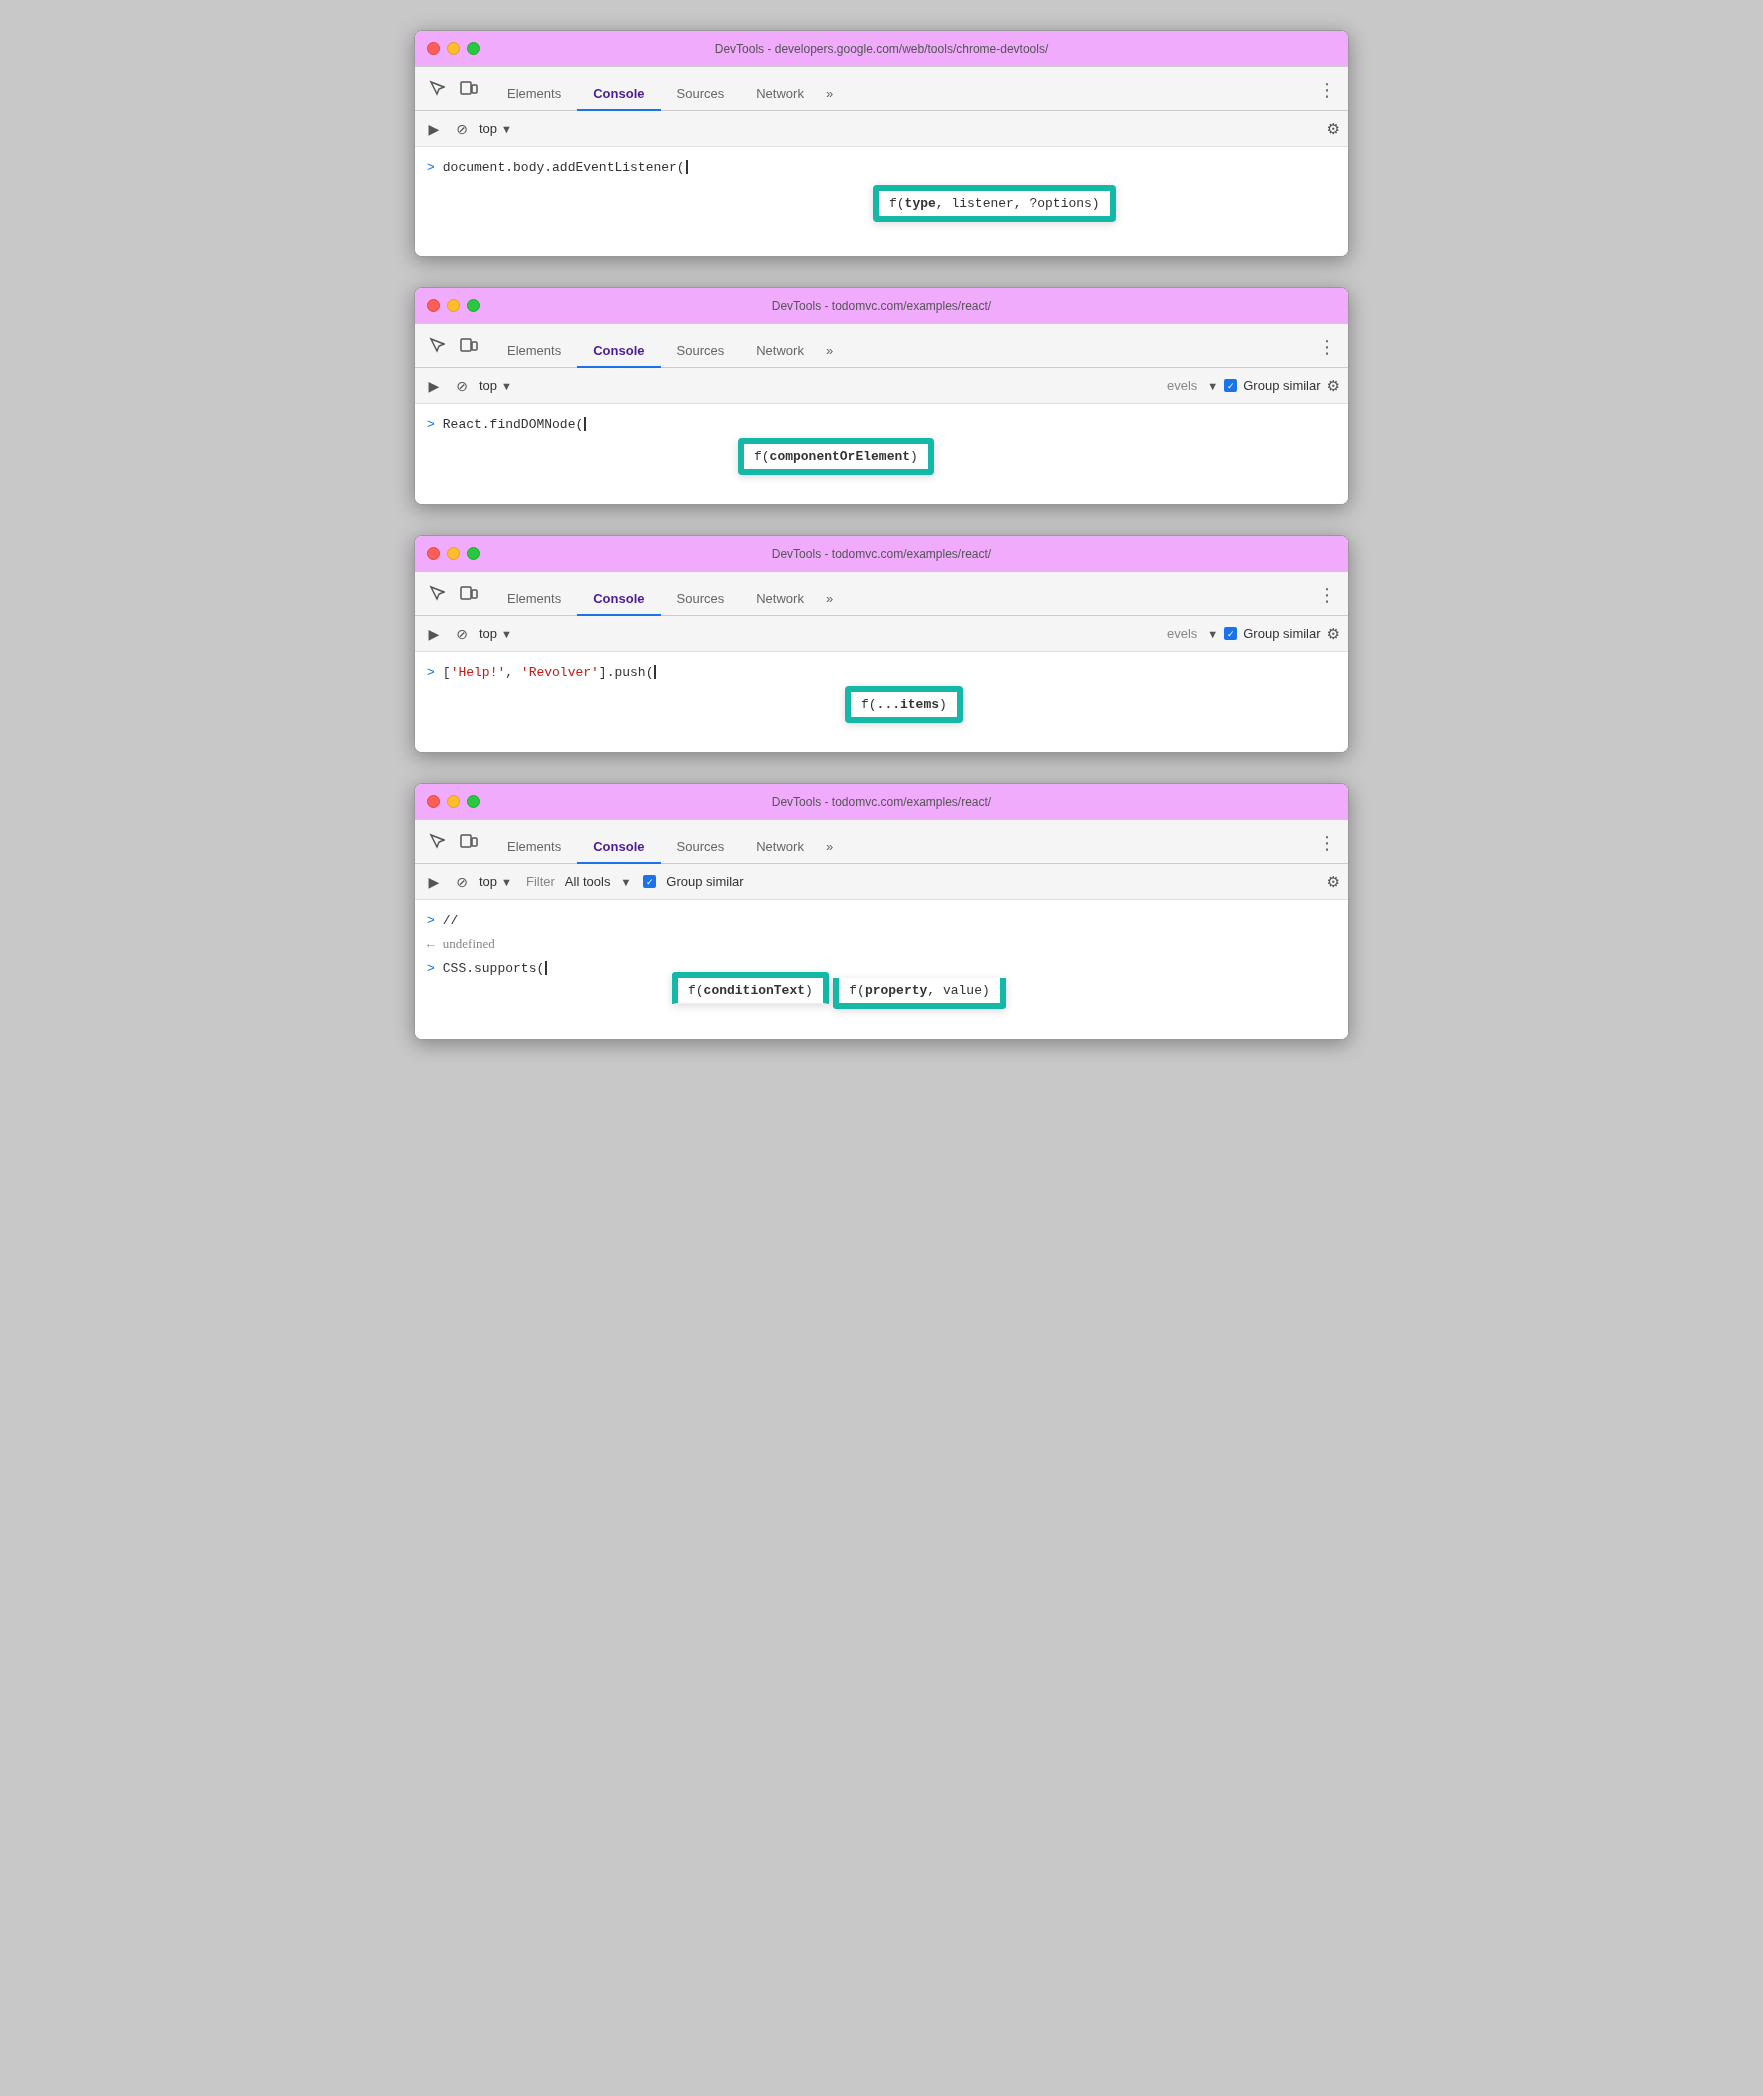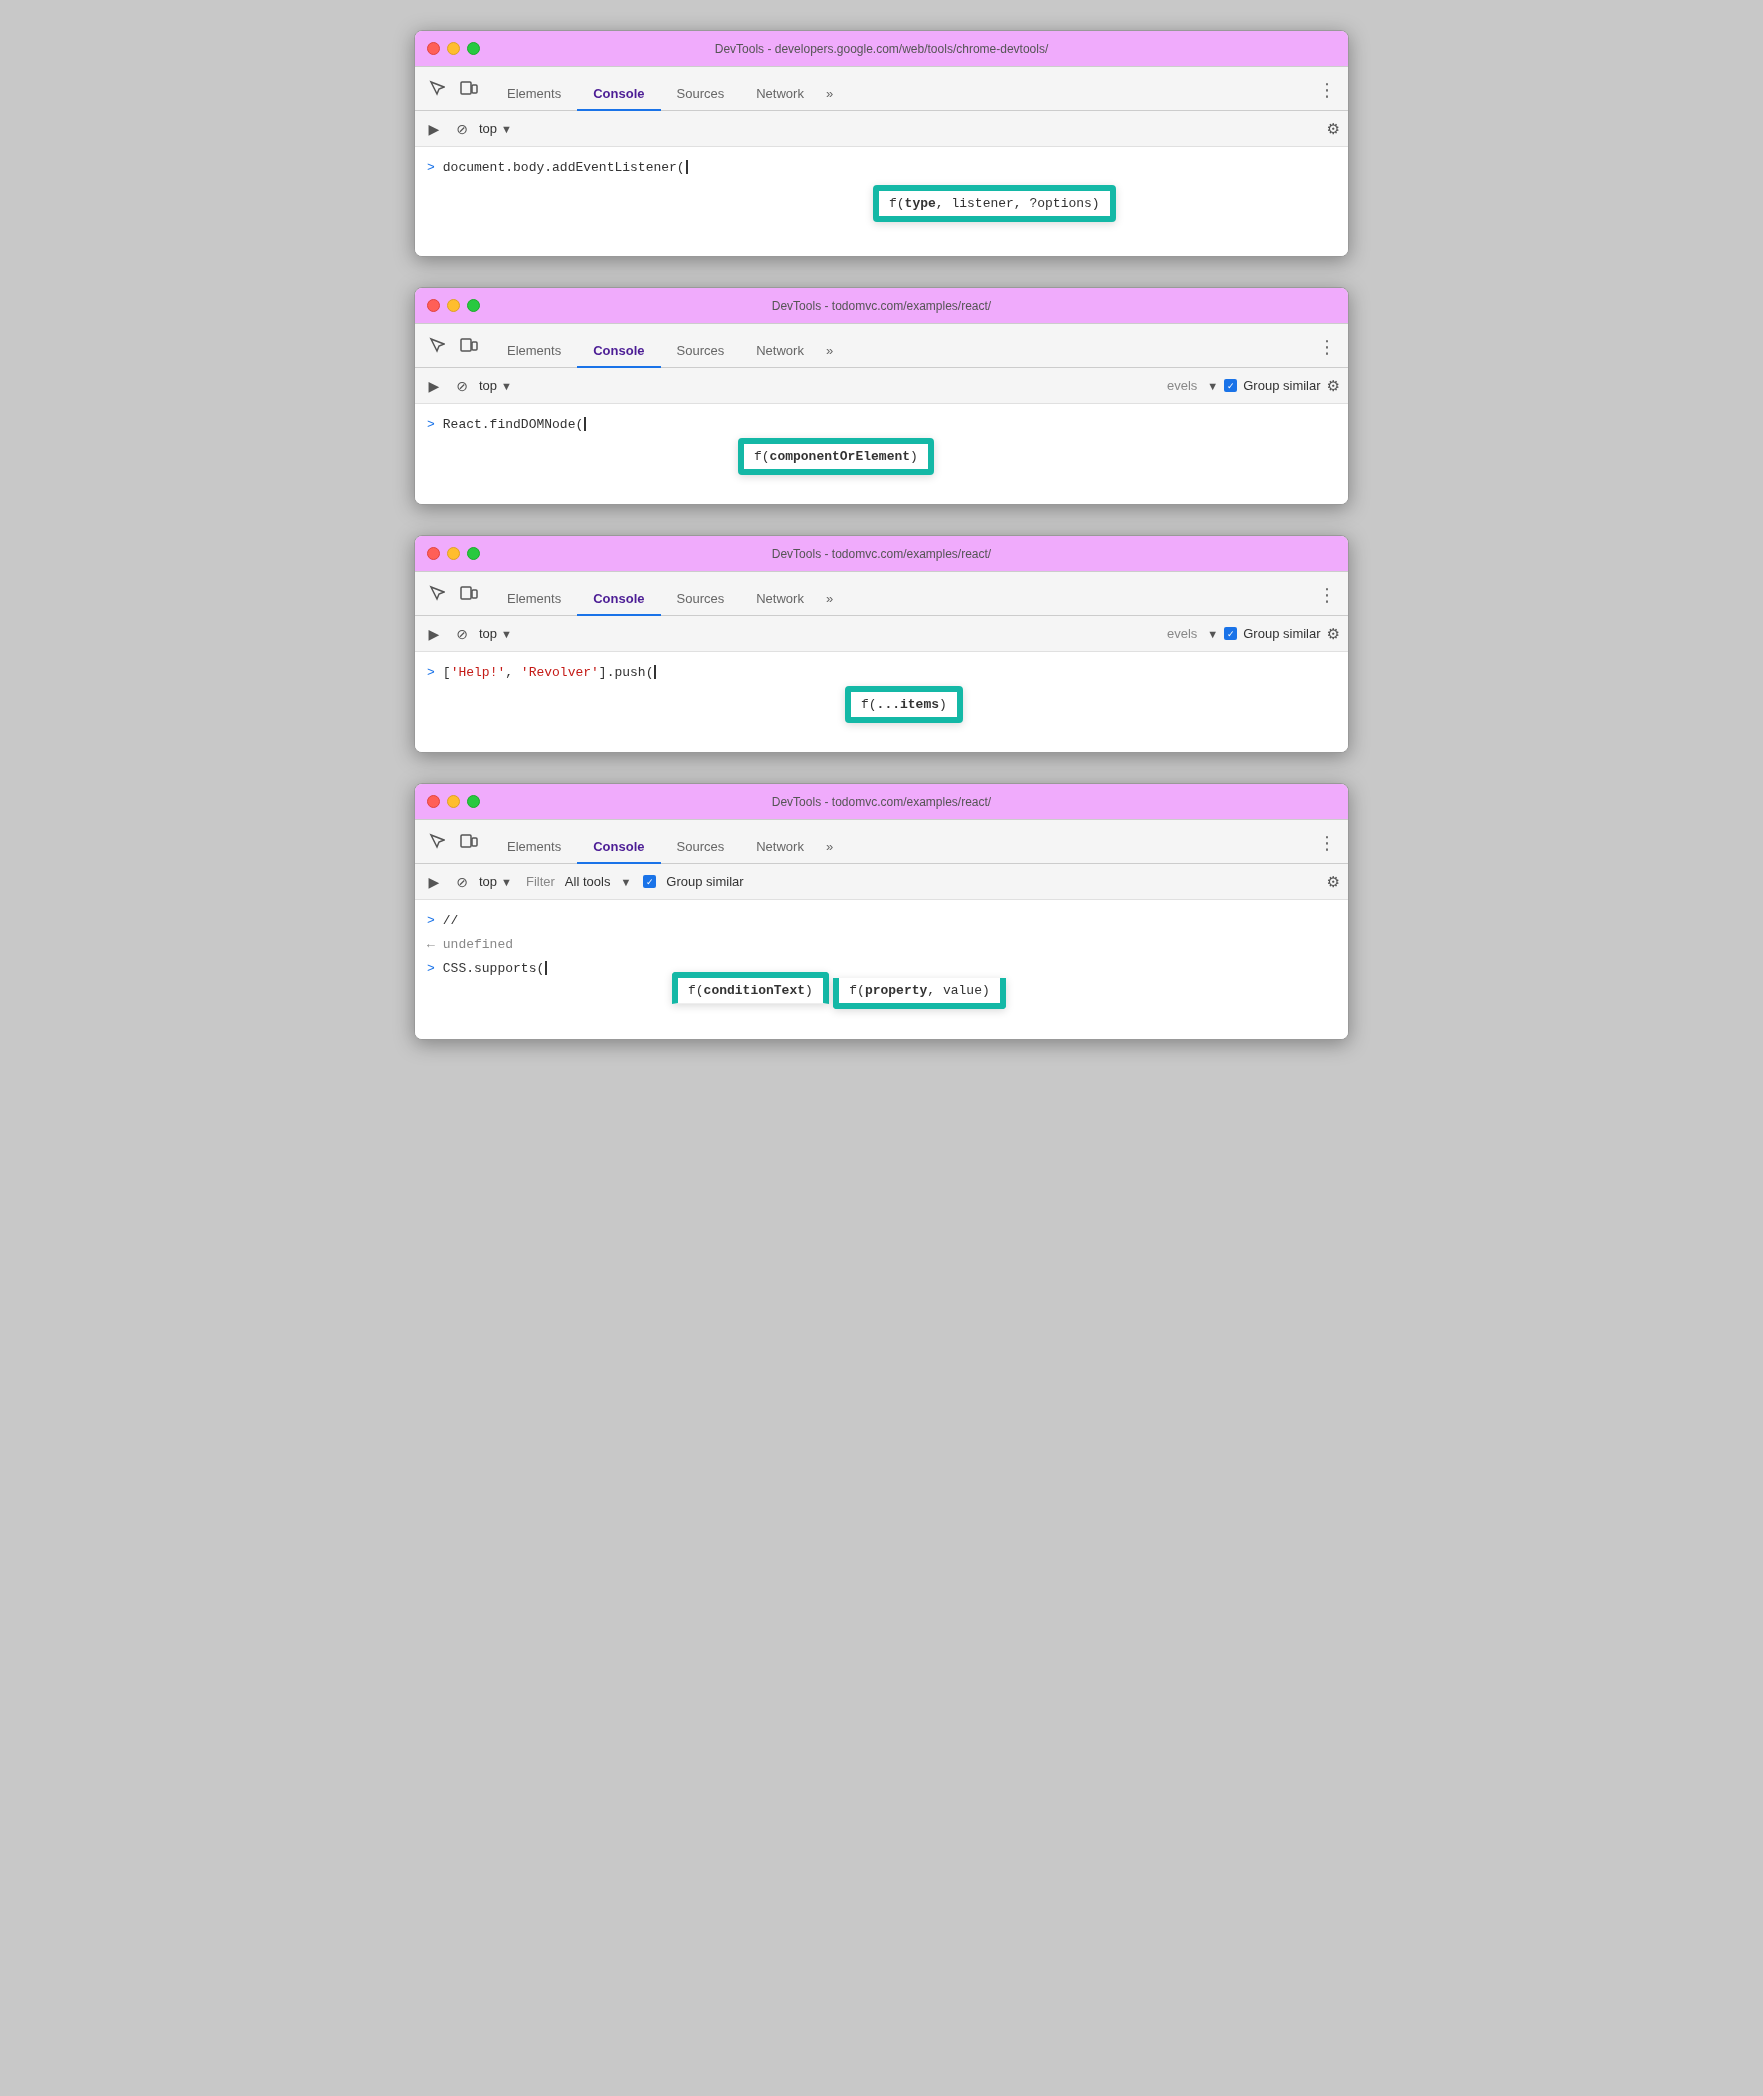--- a/index.html
+++ b/index.html
@@ -194,21 +194,21 @@
       font-size: 13px;
     }
     .console-code {
       color: #333;
       font-size: 13px;
       font-family: Liberation Mono, monospace;
     }
     .console-undefined {
       color: #888;
       font-size: 13px;
-      font-family: Liberation Mono, monospace;
+      font-family: Liberation Serif, serif;
     }
     .str-red { color: #c41a16; }
 
     
     .autocomplete-tooltip {
       display: inline-block;
       background: white;
       border: 6px solid #14b8a6;
       border-radius: 4px;
       padding: 5px 10px;

